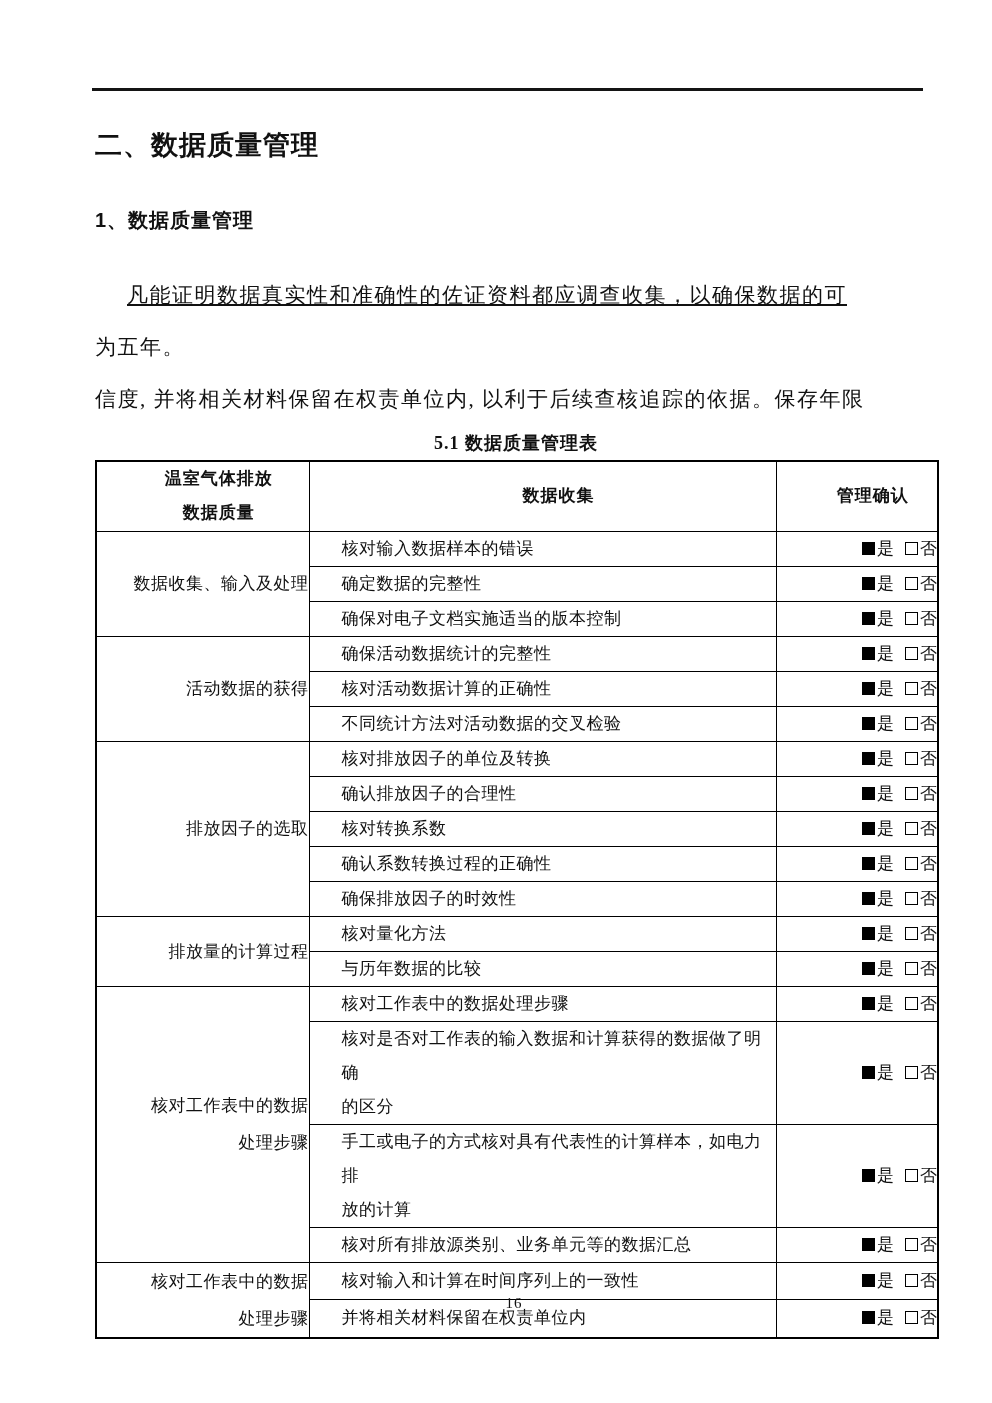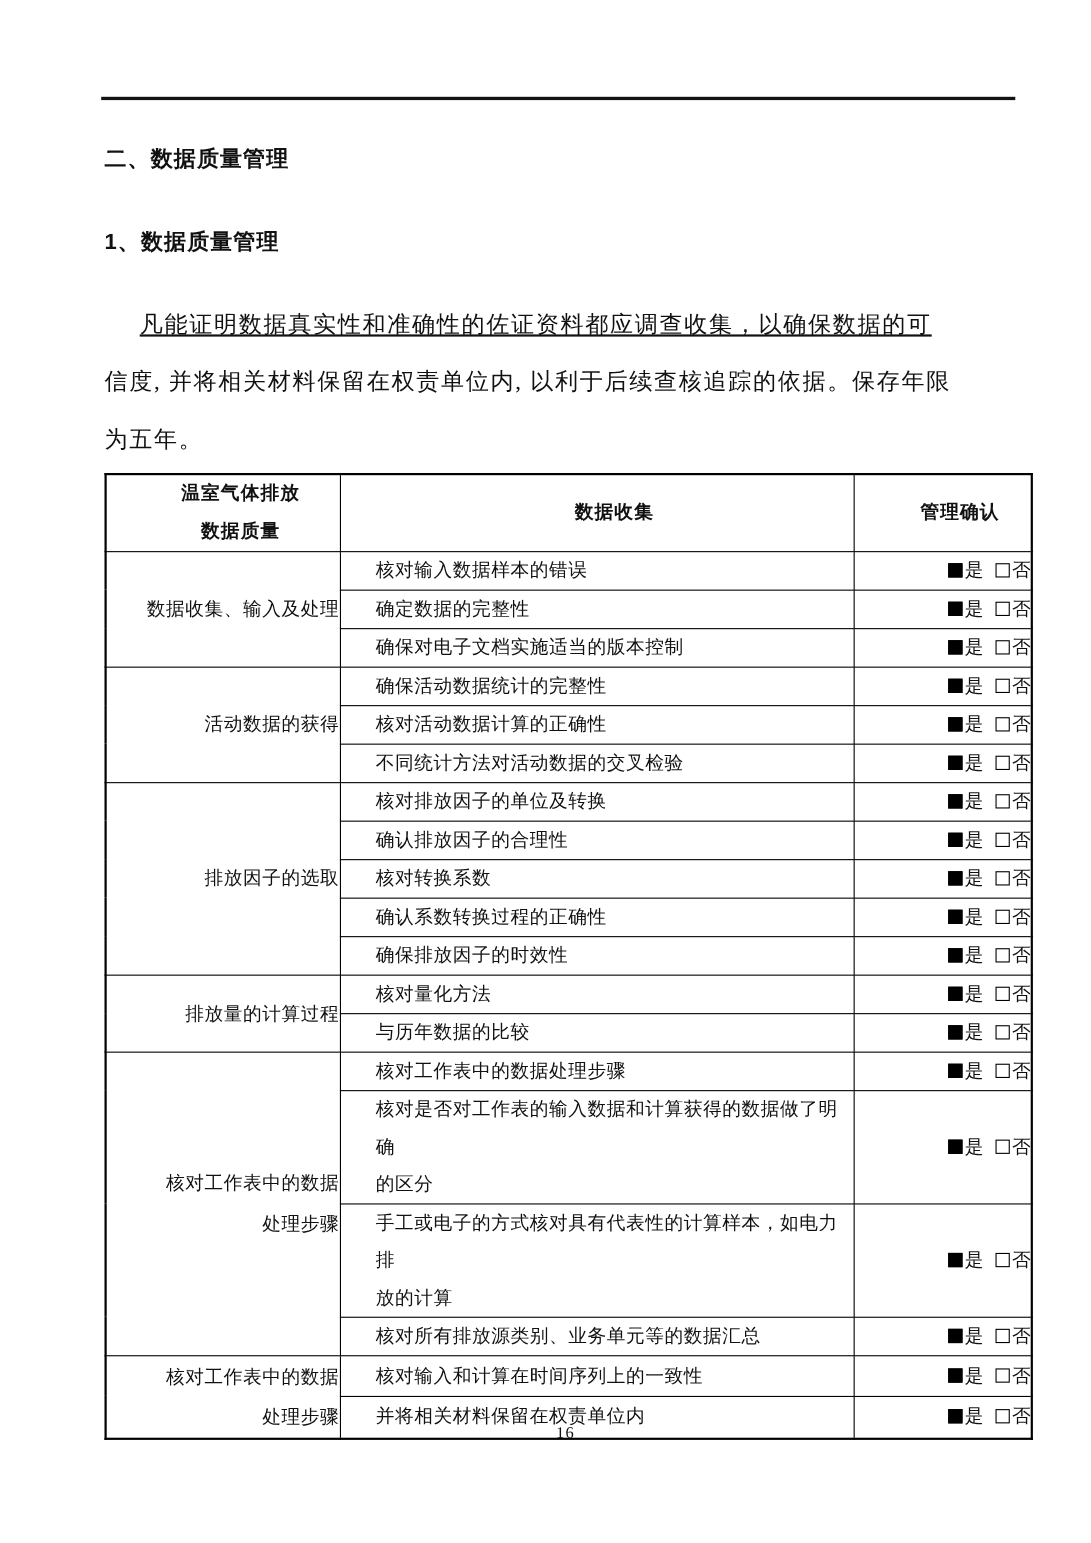--- a/index.html
+++ b/index.html
@@ -20,21 +20,21 @@
     margin-top: 88px;
     margin-left: -3px;
     width: 831px;
     border-top: 3px solid #141414;
     height: 0;
   }
   .h-section {
     margin-top: 41px;
     font-family: "Liberation Sans", "DejaVu Sans", sans-serif;
     font-weight: bold;
-    font-size: 20px;
+    font-size: 27px;
     line-height: 26px;
     letter-spacing: 1px;
   }
   .h-sub {
     margin-top: 49px;
     font-family: "Liberation Sans", "DejaVu Sans", sans-serif;
     font-weight: bold;
     font-size: 20px;
     line-height: 26px;
     letter-spacing: 1px;
@@ -126,24 +126,25 @@
 
 <div class="content">
   <div class="top-rule"></div>
 
   <div class="h-section">二、数据质量管理</div>
 
   <div class="h-sub">1、数据质量管理</div>
 
   <div class="paragraph">
       <span class="line indent">凡能证明数据真实性和准确性的佐证资料都应调查收集，以确保数据的可</span>
+      <span class="line">为五年。</span>
       <span class="line">信度, 并将相关材料保留在权责单位内, 以利于后续查核追踪的依据。保存年限</span>
-      <span class="line">为五年。</span>
     </div>
 
+  <div class="table-title">5.1 数据质量管理表</div>
 
   <table class="qm">
     <colgroup>
       <col style="width:213px">
       <col style="width:467px">
       <col style="width:162px">
     </colgroup>
     <thead>
       <tr>
         <th>温室气体排放

